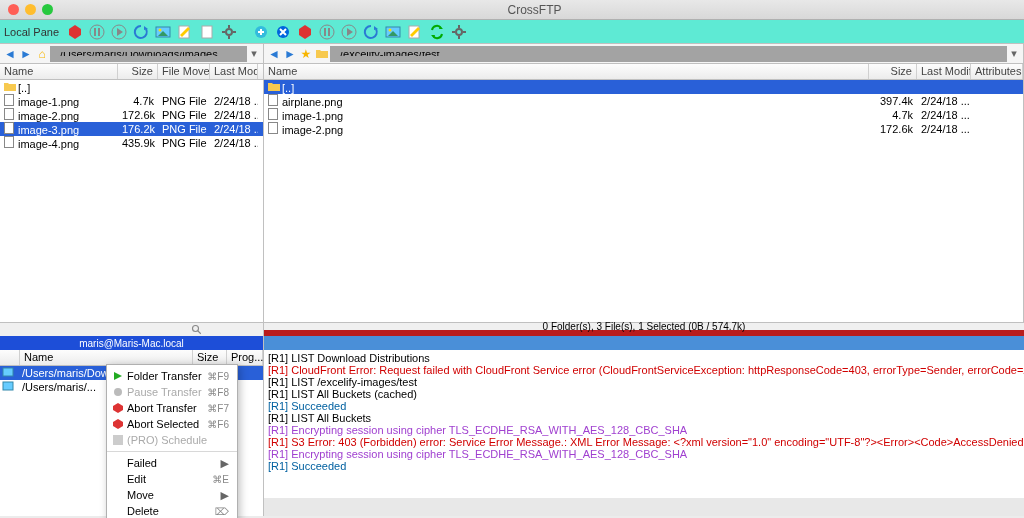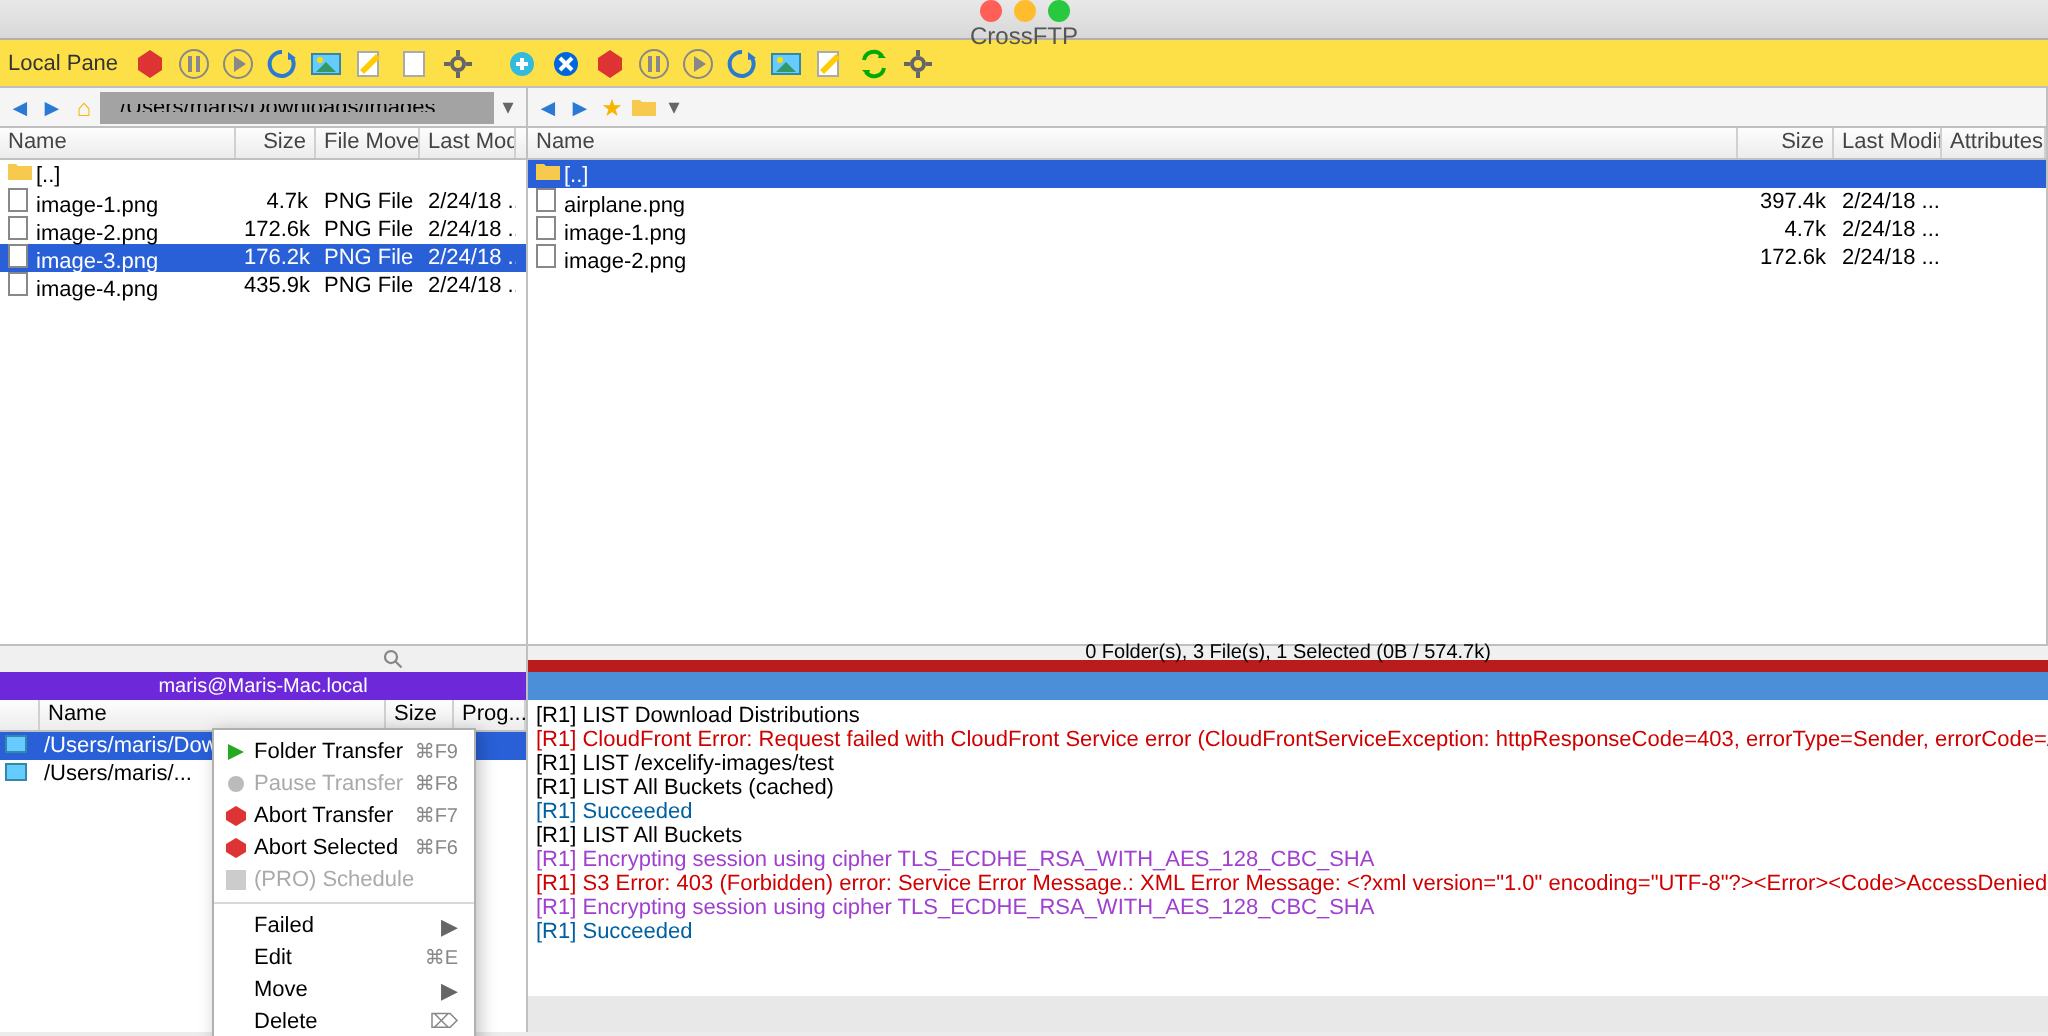--- a/index.html
+++ b/index.html
@@ -1,24 +1,24 @@
 <!DOCTYPE html>
 <html><head>
 <meta charset="utf-8">
 <style>
 * { margin: 0; padding: 0; box-sizing: border-box; font-family: -apple-system, "Helvetica Neue", Arial, sans-serif; font-size: 11px; }
 body { width: 1024px; height: 518px; background: #ececec; overflow: hidden; position: relative; }
 
-.titlebar { height: 20px; background: linear-gradient(#e8e8e8, #d8d8d8); display: flex; align-items: center; padding: 0 8px; border-bottom: 1px solid #b0b0b0; flex-direction: column; }
+.titlebar { height: 20px; background: linear-gradient(#e8e8e8, #d8d8d8); display: flex; align-items: center; padding: 0 8px; border-bottom: 1px solid #b0b0b0; }
 .traffic { display: flex; gap: 6px; }
 .light { width: 11px; height: 11px; border-radius: 50%; }
 .red { background: #ff5f56; } .yellow { background: #ffbd2e; } .green { background: #27c93f; }
 .title { flex: 1; text-align: center; color: #555; font-size: 12px; }
 
-.toolbar { height: 24px; background: #fde047; display: flex; align-items: center; padding: 2px 4px; gap: 2px; border-bottom: 1px solid #c0c0c0; }
+.toolbar { height: 24px; background: #5eead4; display: flex; align-items: center; padding: 2px 4px; gap: 2px; border-bottom: 1px solid #c0c0c0; }
 .tbtn { width: 20px; height: 20px; display: flex; align-items: center; justify-content: center; }
 .tbtn svg { width: 16px; height: 16px; }
 .pane-label { font-size: 11px; color: #333; padding-right: 4px; }
 
 .panes { display: flex; height: 278px; }
 .pane { display: flex; flex-direction: column; border-right: 1px solid #c0c0c0; }
 .left-pane { width: 264px; } .right-pane { flex: 1; }
 .pathbar { height: 20px; background: #f5f5f5; display: flex; align-items: center; padding: 2px; border-bottom: 1px solid #c0c0c0; }
 .pathbar .nav-btns { display: flex; gap: 0; }
 .pathbar .nav-btns span { width: 16px; height: 16px; display: flex; align-items: center; justify-content: center; color: #2a7ad4; font-size: 12px; }
@@ -32,21 +32,21 @@
 .row > div { padding: 0 4px; overflow: hidden; white-space: nowrap; }
 .row .ficon { width: 12px; height: 12px; display: inline-flex; align-items: center; margin-right: 2px; }
 .row.sel { background: #2960d8; color: #fff; }
 .left-name { width: 118px; } .left-size { width: 40px; text-align: right; } .left-type { width: 52px; } .left-mod { width: 48px; }
 .rt-name { flex: 1; } .rt-size { width: 48px; text-align: right; } .rt-mod { width: 54px; } .rt-attr { width: 52px; }
 
 .statusbar { height: 14px; background: #f0f0f0; border-top: 1px solid #c0c0c0; border-bottom: 6px solid #b91c1c; font-size: 10px; display: flex; align-items: center; justify-content: center; }
 
 .lower { display: flex; height: 180px; }
 .queue { width: 264px; display: flex; flex-direction: column; border-right: 1px solid #c0c0c0; }
-.conn-tab { height: 14px; background: #6d28d9; color: #fff; text-align: center; font-size: 10px; display: flex; align-items: center; justify-content: center; }
+.conn-tab { height: 14px; background: #1d4ed8; color: #fff; text-align: center; font-size: 10px; display: flex; align-items: center; justify-content: center; }
 .queue-head { display: flex; background: linear-gradient(#fdfdfd,#ececec); height: 16px; border-bottom: 1px solid #c0c0c0; font-size: 10px; }
 .queue-head > div { border-right: 1px solid #d0d0d0; padding: 1px 4px; }
 .queue-body { flex: 1; background: #fff; position: relative; }
 .queue-row { display: flex; height: 14px; font-size: 9px; align-items: center; }
 .queue-row.sel { background: #2960d8; color: #fff; }
 .queue-row > div { padding: 0 2px; overflow: hidden; white-space: nowrap; }
 
 .log { flex: 1; display: flex; flex-direction: column; }
 .log .conn-tab { background: #4a8fd8; }
 .log-body { flex: 1; background: #fff; padding: 2px 4px; font-size: 9px; line-height: 12px; overflow: hidden; }
@@ -283,20 +283,21 @@
       <div class="nav-btns">
         <span>◄</span>
         <span>►</span>
         <span style="color:#f7b500">★</span>
         <span>
             <svg class="folder-ico" width="12" height="10" viewBox="0 0 12 10">
               <path d="M0 1h4l1 1h7v7H0z"></path>
             </svg>
           </span>
       </div>
+      <input class="path-input" value="/excelify-images/test" style="">
       <span class="chevron">▾</span>
     </div>
     <div class="list-header">
       <div class="rt-name">Name</div>
       <div class="rt-size">Size</div>
       <div class="rt-mod">Last Modifi...</div>
       <div class="rt-attr">Attributes</div>
     </div>
     <div class="list-body" id="right-list">
         <div class="row sel">

